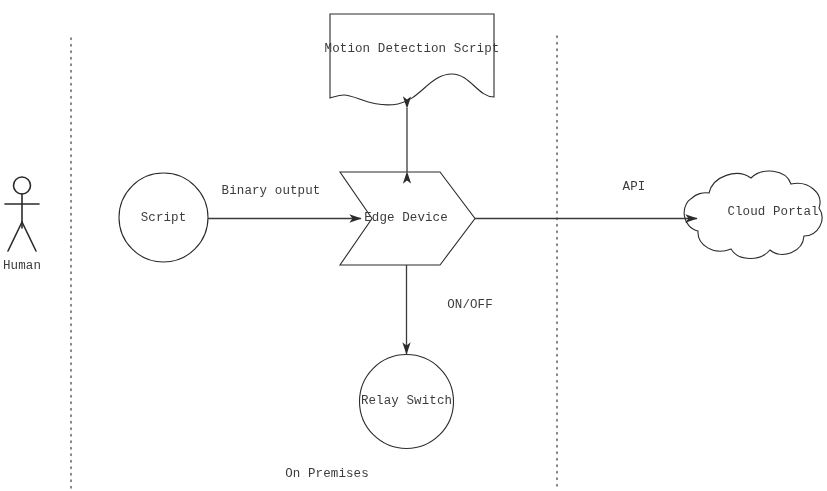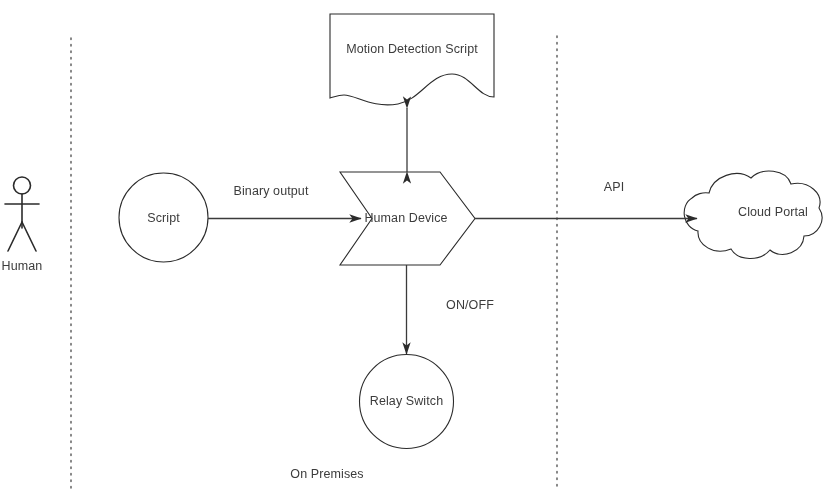--- a/index.html
+++ b/index.html
@@ -53,20 +53,21 @@
     color: #3c3c3c;
     font-family: "Liberation Sans", sans-serif;
     font-size: 12.5px;
     line-height: 14px;
     white-space: nowrap;
     letter-spacing: 0.1px;
   }
   .lbl-center {
     text-align: right;
     transform: translate(-50%, -50%);
+    font-family: Liberation Mono, monospace;
   }
 </style>
 </head>
 <body>
 
 <div id="canvas">
 
   <svg id="diagram-svg" viewBox="0 0 827 491" xmlns="http://www.w3.org/2000/svg">
     <defs>
       <marker id="arrowEnd" markerWidth="10" markerHeight="10" refX="9" refY="3.2" orient="auto" markerUnits="strokeWidth">
@@ -119,27 +120,27 @@
 
     <line class="conn-line" x1="475" y1="218.5" x2="697" y2="218.5" marker-end="url(#arrowEnd)"></line>
   </svg>
 
   <div class="lbl lbl-center" style="left:22px; top:266px;">Human</div>
 
   <div class="lbl lbl-center" style="left:163.5px; top:218px;">Script</div>
 
   <div class="lbl lbl-center" style="left:412px; top:49px;">Motion Detection Script</div>
 
-  <div class="lbl lbl-center" style="left:406px; top:218px;">Human Device</div>
+  <div class="lbl lbl-center" style="left:406px; top:218px;">Edge Device</div>
 
   <div class="lbl lbl-center" style="left:406.5px; top:401px;">Relay Switch</div>
 
   <div class="lbl lbl-center" style="left:752px; top:212px;margin-left:21px;">Cloud Portal</div>
 
   <div class="lbl lbl-center" style="left:271px; top:191px;">Binary output</div>
 
   <div class="lbl lbl-center" style="left:444px; top:305px;margin-left:26px;">ON/OFF</div>
 
-  <div class="lbl lbl-center" style="left:614px; top:187px;">API</div>
+  <div class="lbl lbl-center" style="left:634px; top:187px;">API</div>
 
   <div class="lbl lbl-center" style="left:327px; top:474px;">On Premises</div>
 
 </div>
 
 </body></html>

